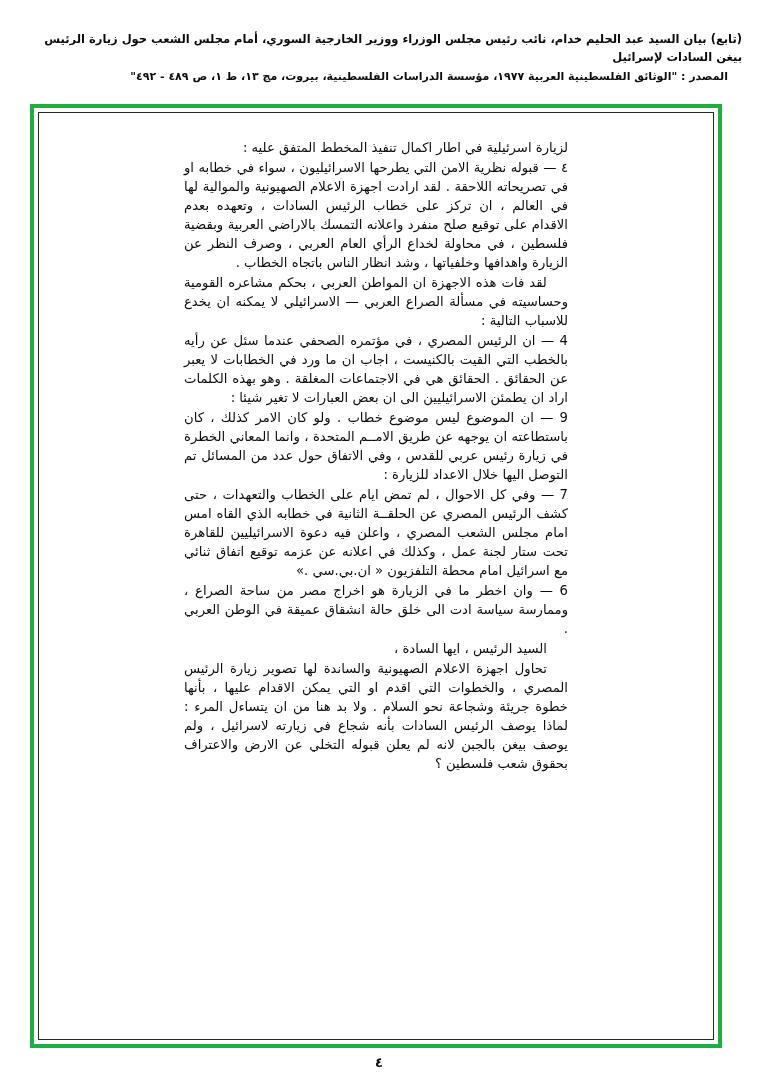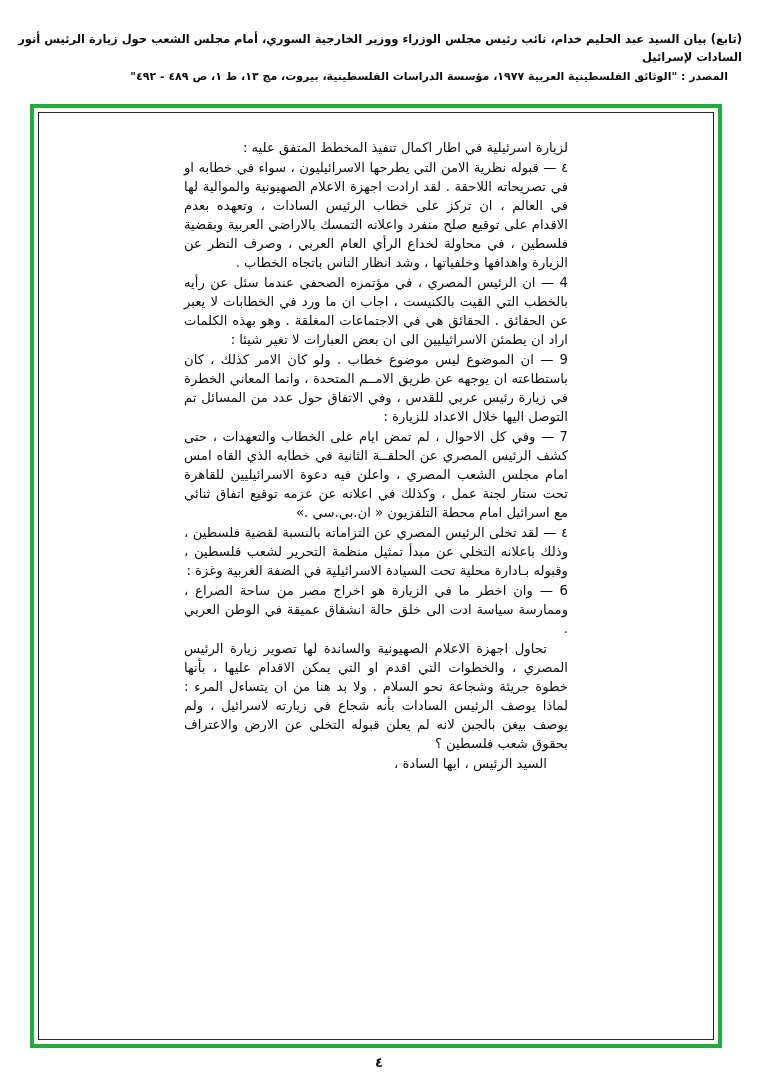--- a/index.html
+++ b/index.html
@@ -77,34 +77,34 @@
     font-weight: bold;
     color: #0d0d0d;
   }
 </style>
 </head>
 <body>
 
 <div class="page">
 
   <div class="header">
-    <div class="line1">(تابع) بيان السيد عبد الحليم خدام، نائب رئيس مجلس الوزراء ووزير الخارجية السوري، أمام مجلس الشعب حول زيارة الرئيس أنور السادات لإسرائيل</div>
+    <div class="line1">(تابع) بيان السيد عبد الحليم خدام، نائب رئيس مجلس الوزراء ووزير الخارجية السوري، أمام مجلس الشعب حول زيارة الرئيس بيغن السادات لإسرائيل</div>
     <div class="line2">المصدر : "الوثائق الفلسطينية العربية ١٩٧٧، مؤسسة الدراسات الفلسطينية، بيروت، مج ١٣، ط ١، ص ٤٨٩ - ٤٩٢"</div>
   </div>
 
   <div class="frame">
     <div class="inner-border"></div>
     <div class="text-col">
       <p>لزيارة اسرئيلية في اطار اكمال تنفيذ المخطط المتفق عليه :</p>
       <p>٤ — قبوله نظرية الامن التي يطرحها الاسرائيليون ، سواء في خطابه او في تصريحاته اللاحقة . لقد ارادت اجهزة الاعلام الصهيونية والموالية لها في العالم ، ان تركز على خطاب الرئيس السادات ، وتعهده بعدم الاقدام على توقيع صلح منفرد واعلانه التمسك بالاراضي العربية وبقضية فلسطين ، في محاولة لخداع الرأي العام العربي ، وصرف النظر عن الزيارة واهدافها وخلفياتها ، وشد انظار الناس باتجاه الخطاب .</p>
+      <p class="indent">لقد فات هذه الاجهزة ان المواطن العربي ، بحكم مشاعره القومية وحساسيته في مسألة الصراع العربي — الاسرائيلي لا يمكنه ان يخدع للاسباب التالية :</p>
       <p>4 — ان الرئيس المصري ، في مؤتمره الصحفي عندما سئل عن رأيه بالخطب التي القيت بالكنيست ، اجاب ان ما ورد في الخطابات لا يعبر عن الحقائق . الحقائق هي في الاجتماعات المغلقة . وهو بهذه الكلمات اراد ان يطمئن الاسرائيليين الى ان بعض العبارات لا تغير شيئا :</p>
       <p>9 — ان الموضوع ليس موضوع خطاب . ولو كان الامر كذلك ، كان باستطاعته ان يوجهه عن طريق الامــم المتحدة ، وانما المعاني الخطرة في زيارة رئيس عربي للقدس ، وفي الاتفاق حول عدد من المسائل تم التوصل اليها خلال الاعداد للزيارة :</p>
       <p>7 — وفي كل الاحوال ، لم تمض ايام على الخطاب والتعهدات ، حتى كشف الرئيس المصري عن الحلقــة الثانية في خطابه الذي القاه امس امام مجلس الشعب المصري ، واعلن فيه دعوة الاسرائيليين للقاهرة تحت ستار لجنة عمل ، وكذلك في اعلانه عن عزمه توقيع اتفاق ثنائي مع اسرائيل امام محطة التلفزيون « ان.بي.سي .»</p>
-      <p>٤ — لقد تخلى الرئيس المصري عن التزاماته بالنسبة لقضية فلسطين ، وذلك باعلانه التخلي عن مبدأ تمثيل منظمة التحرير لشعب فلسطين ، وقبوله بـادارة محلية تحت السيادة الاسرائيلية في الضفة الغربية وغزة :</p>
       <p>6 — وان اخطر ما في الزيارة هو اخراج مصر من ساحة الصراع ، وممارسة سياسة ادت الى خلق حالة انشقاق عميقة في الوطن العربي .</p>
+      <p class="indent">السيد الرئيس ، ايها السادة ،</p>
       <p class="indent">تحاول اجهزة الاعلام الصهيونية والساندة لها تصوير زيارة الرئيس المصري ، والخطوات التي اقدم او التي يمكن الاقدام عليها ، بأنها خطوة جريئة وشجاعة نحو السلام . ولا بد هنا من ان يتساءل المرء : لماذا يوصف الرئيس السادات بأنه شجاع في زيارته لاسرائيل ، ولم يوصف بيغن بالجبن لانه لم يعلن قبوله التخلي عن الارض والاعتراف بحقوق شعب فلسطين ؟</p>
-      <p class="indent">السيد الرئيس ، ايها السادة ،</p>
     </div>
   </div>
 
   <div class="page-number">٤</div>
 
 </div>
 
 </body></html>

